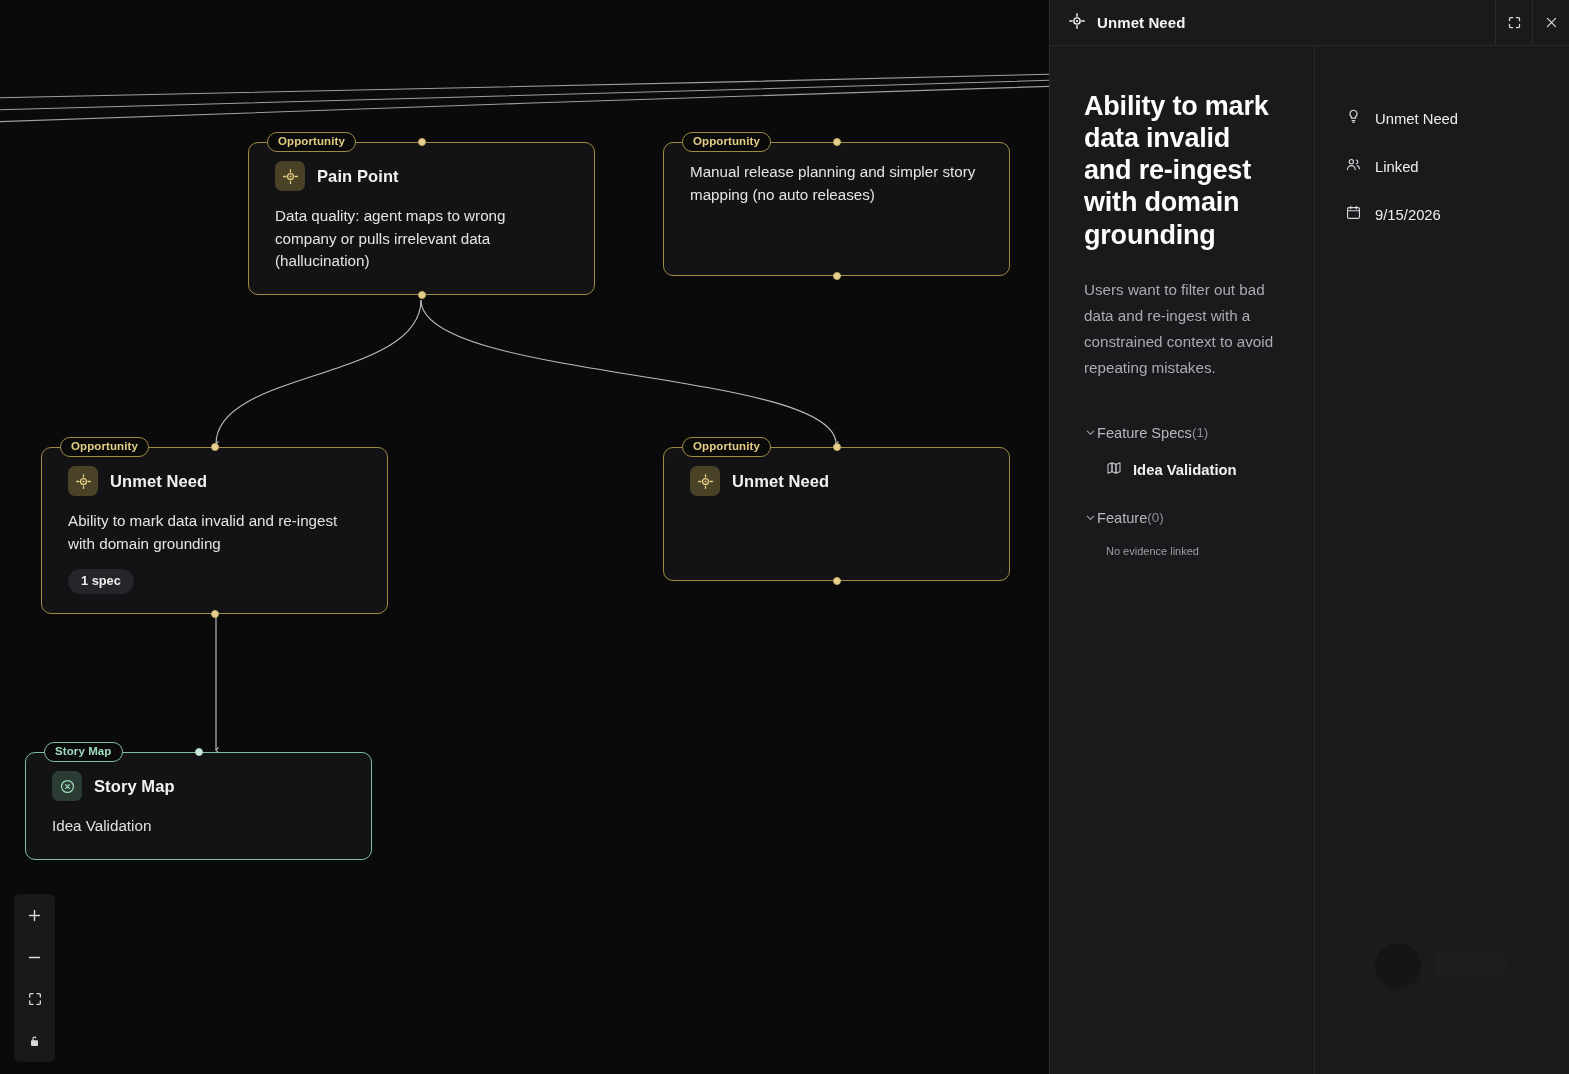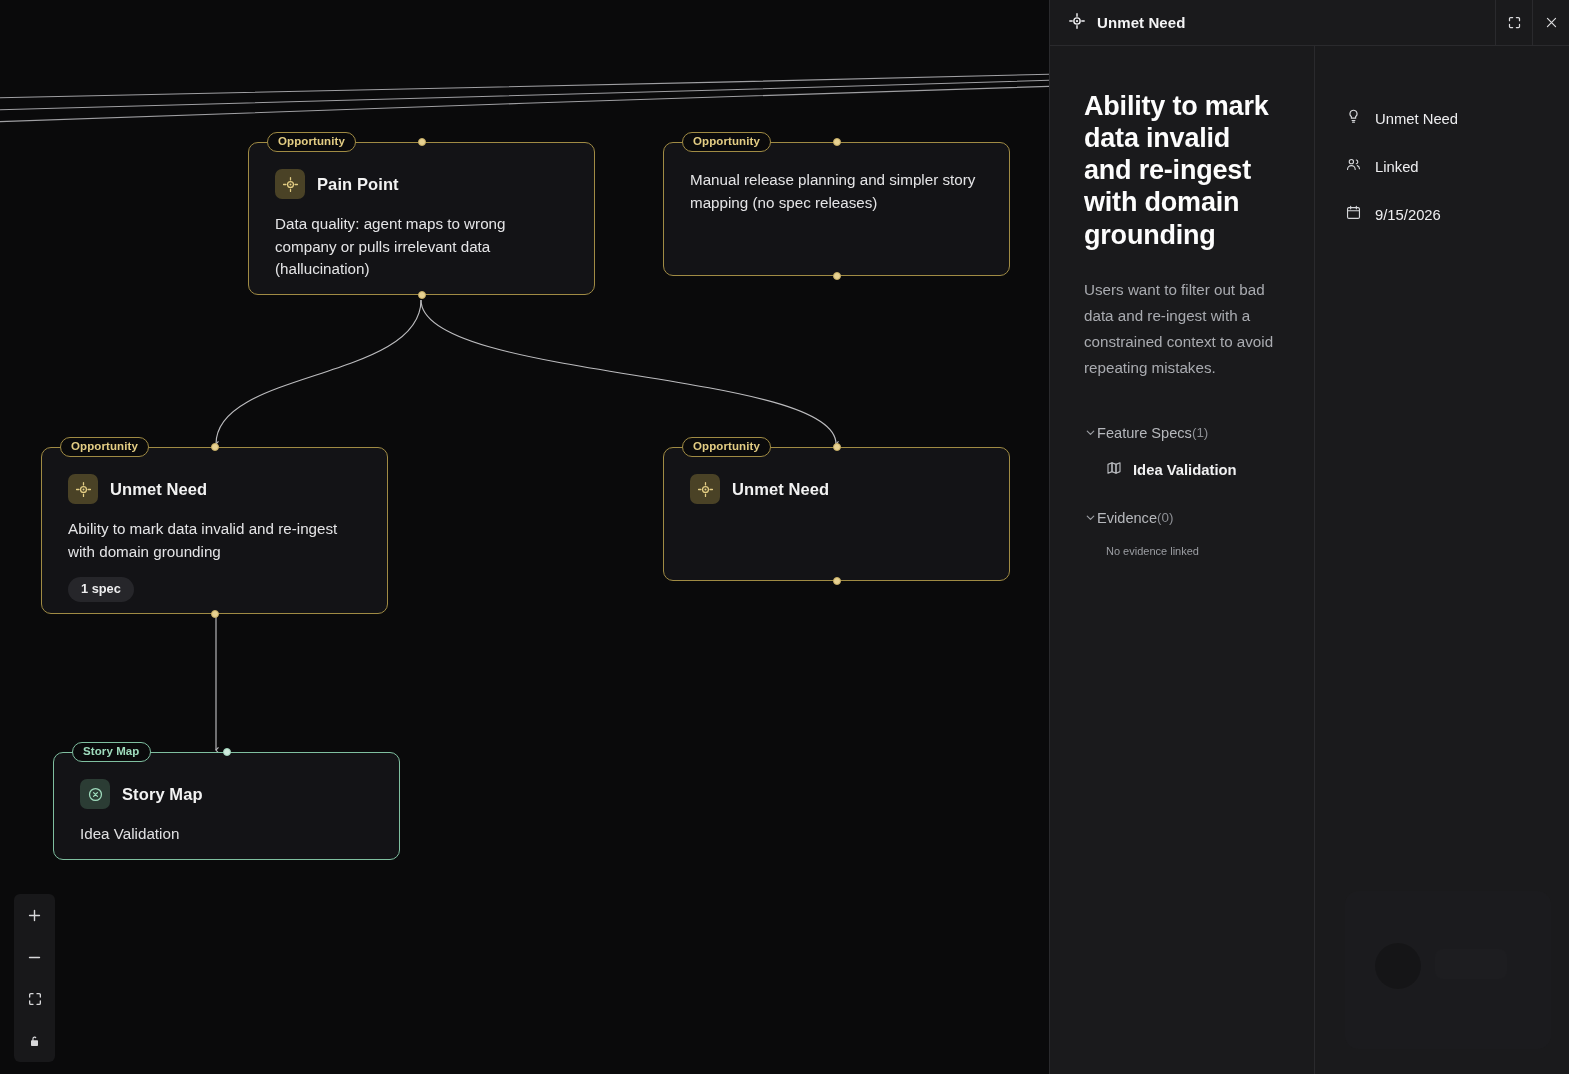--- a/index.html
+++ b/index.html
@@ -39,21 +39,21 @@
     pointer-events: none;
   }
 
   
   .node {
     position: absolute;
     box-sizing: border-box;
     border: 1.5px solid #a08b44;
     border-radius: 10px;
     background: #131316;
-    padding: 26px 26px 24px 26px;
+    padding: 18px 26px 24px 26px;
   }
   .node.mint {
     border-color: #7fbfa0;
   }
   .node-badge {
     position: absolute;
     top: -11px;
     left: 18px;
     background: #0a0a0b;
     border: 1.5px solid #a08b44;
@@ -332,21 +332,21 @@
         </span>
         <span class="node-title">Pain Point</span>
       </div>
       <div class="node-body">Data quality: agent maps to wrong company or pulls irrelevant data (hallucination)</div>
       <span class="handle bottom"></span>
     </div>
 
     <div class="node" style="left:663px; top:142px; width:347px; height:134px;">
       <span class="node-badge">Opportunity</span>
       <span class="handle top"></span>
-      <div class="node-body">Manual release planning and simpler story mapping (no spec releases)</div>
+      <div class="node-body">Manual release planning and simpler story mapping (no auto releases)</div>
       <span class="handle bottom"></span>
     </div>
 
     <div class="node" style="left:41px; top:447px; width:347px; height:167px;">
       <span class="node-badge">Opportunity</span>
       <span class="handle top"></span>
       <div class="node-head">
         <span class="node-icon">
           <svg width="17" height="17" viewBox="0 0 24 24" fill="none" stroke="#e3cd84" stroke-width="1.8">
             <circle cx="12" cy="12" r="4.2"></circle>
@@ -370,21 +370,21 @@
             <circle cx="12" cy="12" r="4.2"></circle>
               <circle cx="12" cy="12" r="1.4" fill="#e3cd84" stroke="none"></circle>
             <path d="M12 2.2v3.4M12 18.4v3.4M2.2 12h3.4M18.4 12h3.4" stroke-linecap="round"></path>
           </svg>
         </span>
         <span class="node-title">Unmet Need</span>
       </div>
       <span class="handle bottom"></span>
     </div>
 
-    <div class="node mint" style="left:53px; top:752px; width:347px; height:108px;">
+    <div class="node mint" style="left:25px; top:752px; width:347px; height:108px;">
       <span class="node-badge">Story Map</span>
       <span class="handle top"></span>
       <div class="node-head">
         <span class="node-icon">
           <svg width="17" height="17" viewBox="0 0 24 24" fill="none" stroke="#9fdcbd" stroke-width="1.8">
             <circle cx="12" cy="12" r="8.4"></circle>
             <path d="M9.3 9.3l5.4 5.4M14.7 9.3l-5.4 5.4" stroke-linecap="round"></path>
           </svg>
         </span>
         <span class="node-title">Story Map</span>
@@ -469,21 +469,21 @@
           </div>
         </div>
 
         <div class="section">
           <div class="section-head">
             <span>
               <svg width="13" height="13" viewBox="0 0 24 24" fill="none" stroke="#9b9da2" stroke-width="2.2" stroke-linecap="round" stroke-linejoin="round">
                 <path d="M6 9.5l6 6 6-6"></path>
               </svg>
             </span>
-            <span class="section-title">Evidence</span>
+            <span class="section-title">Feature</span>
             <span class="section-count">(0)</span>
           </div>
           <div class="empty-text">No evidence linked</div>
         </div>
       </div>
 
       <div class="panel-meta">
         <div class="meta-row">
           <span>
             <svg width="17" height="17" viewBox="0 0 24 24" fill="none" stroke="#d6d7da" stroke-width="1.6" stroke-linecap="round">

